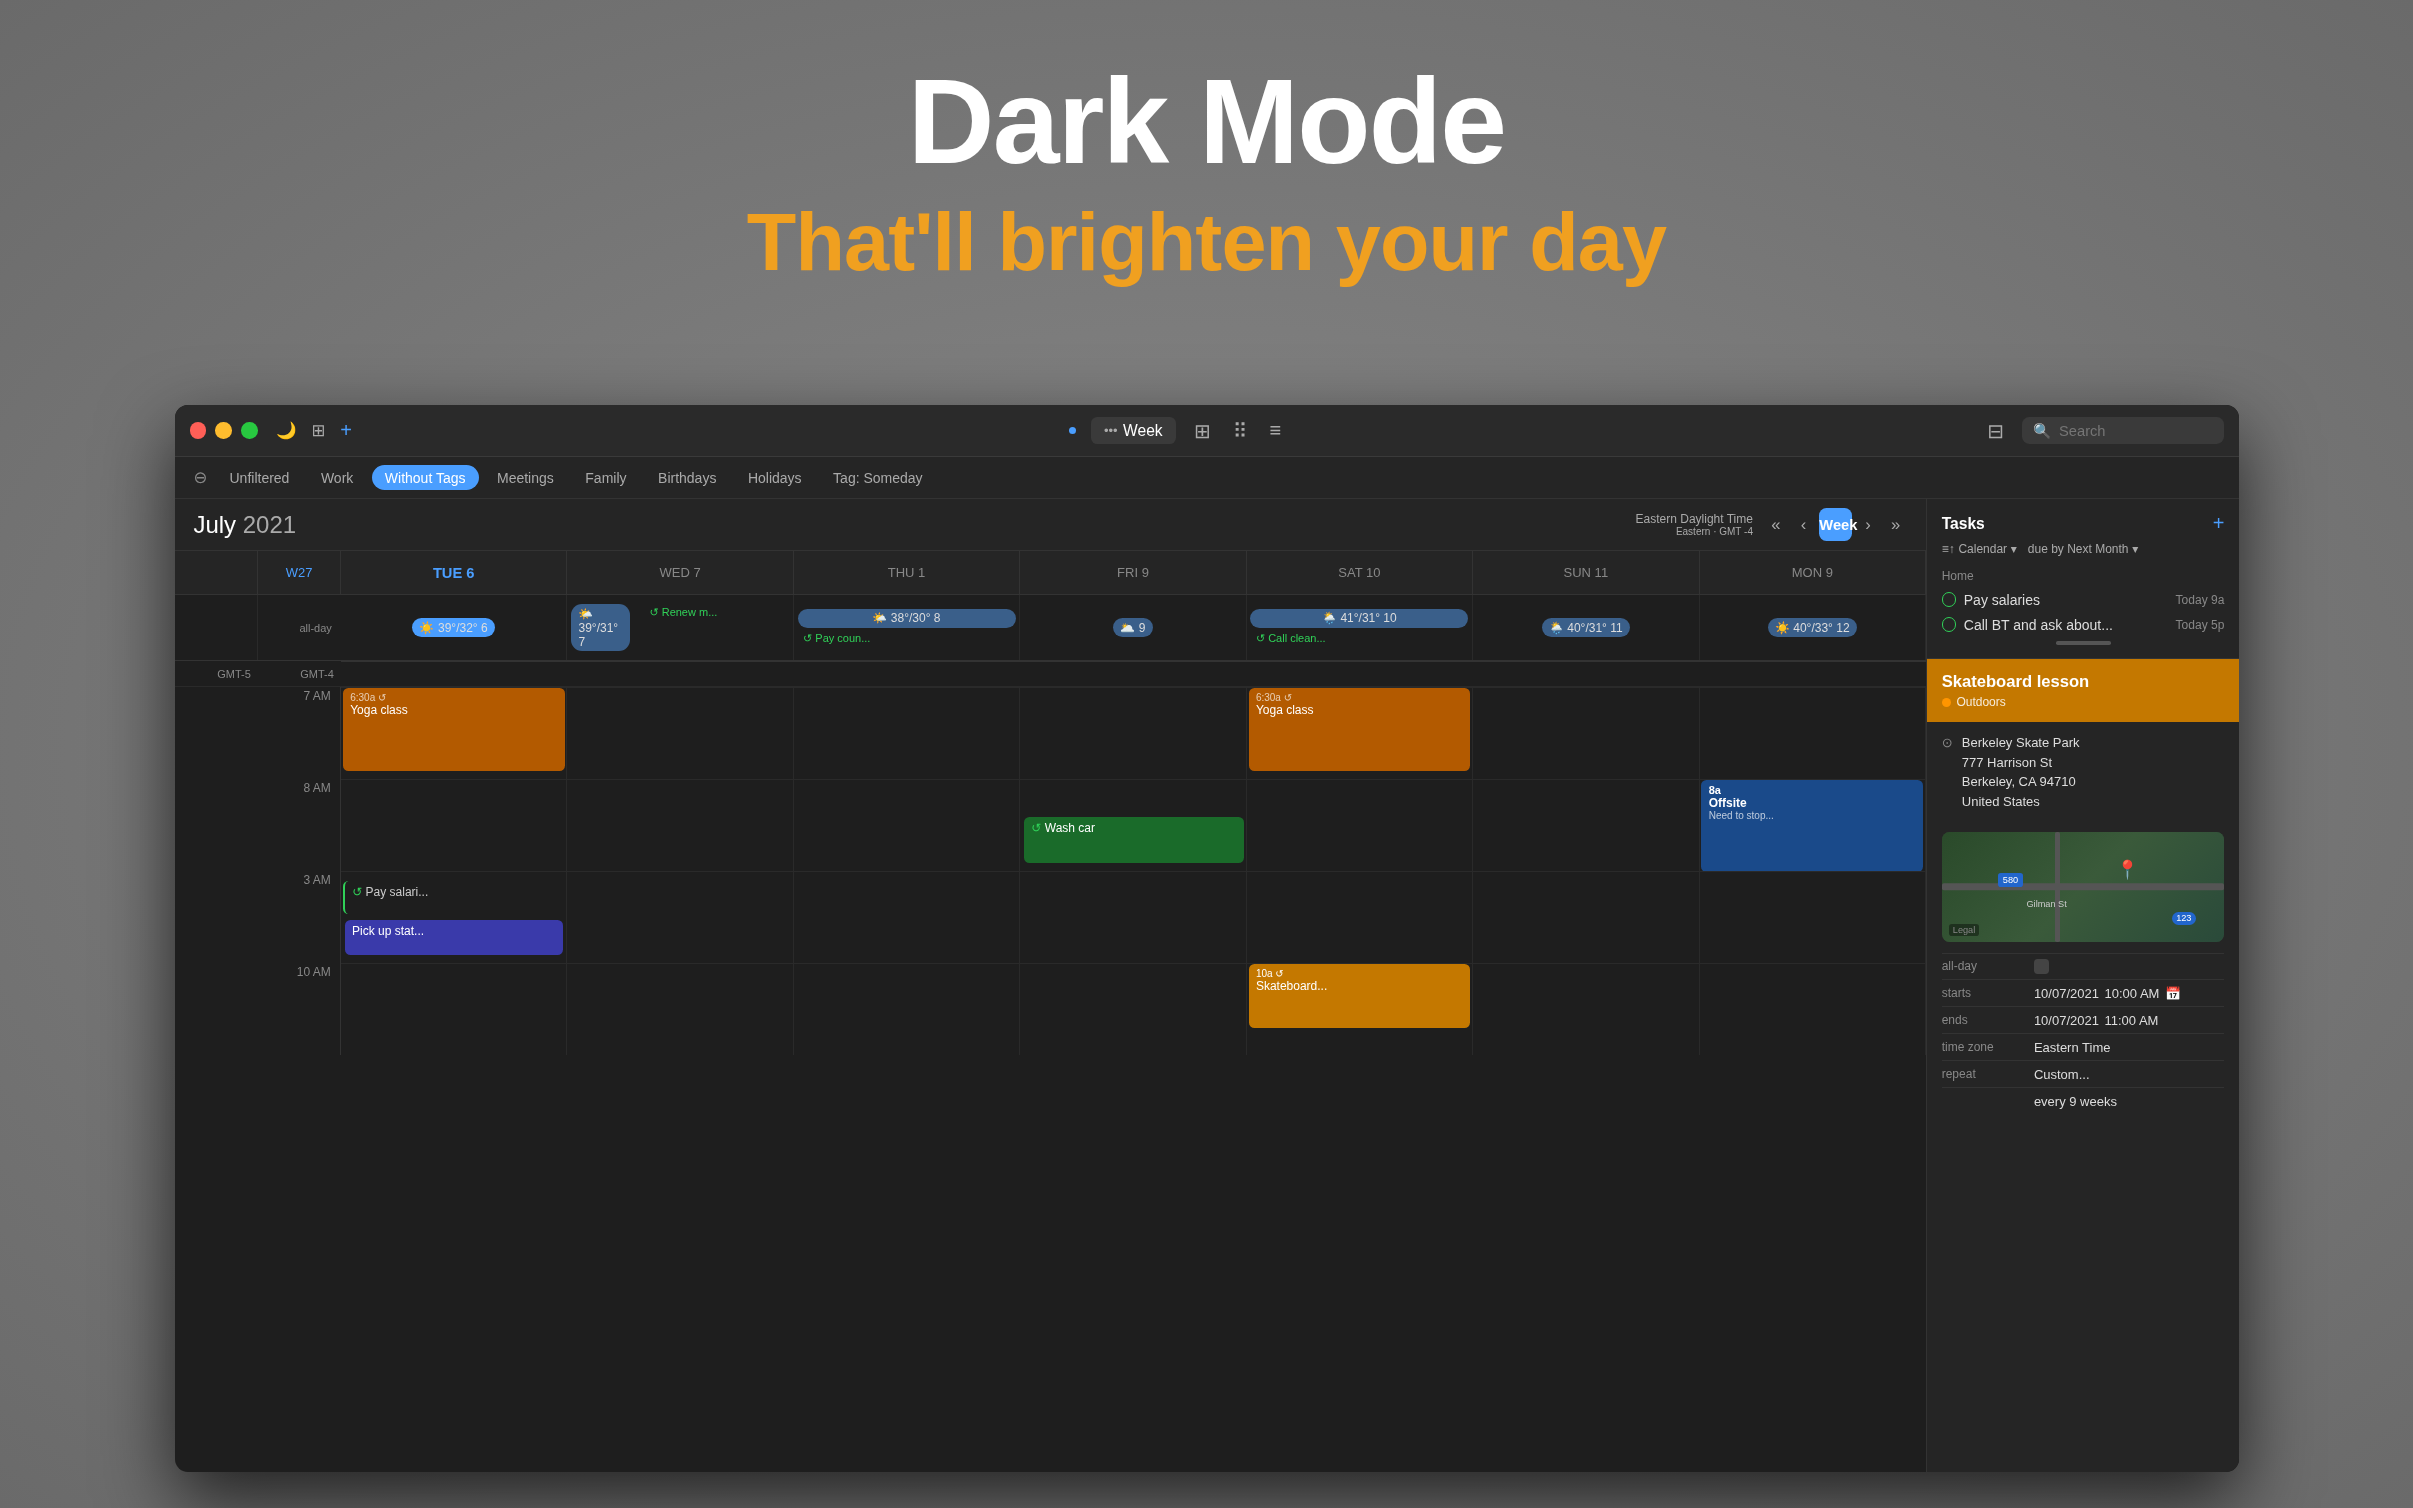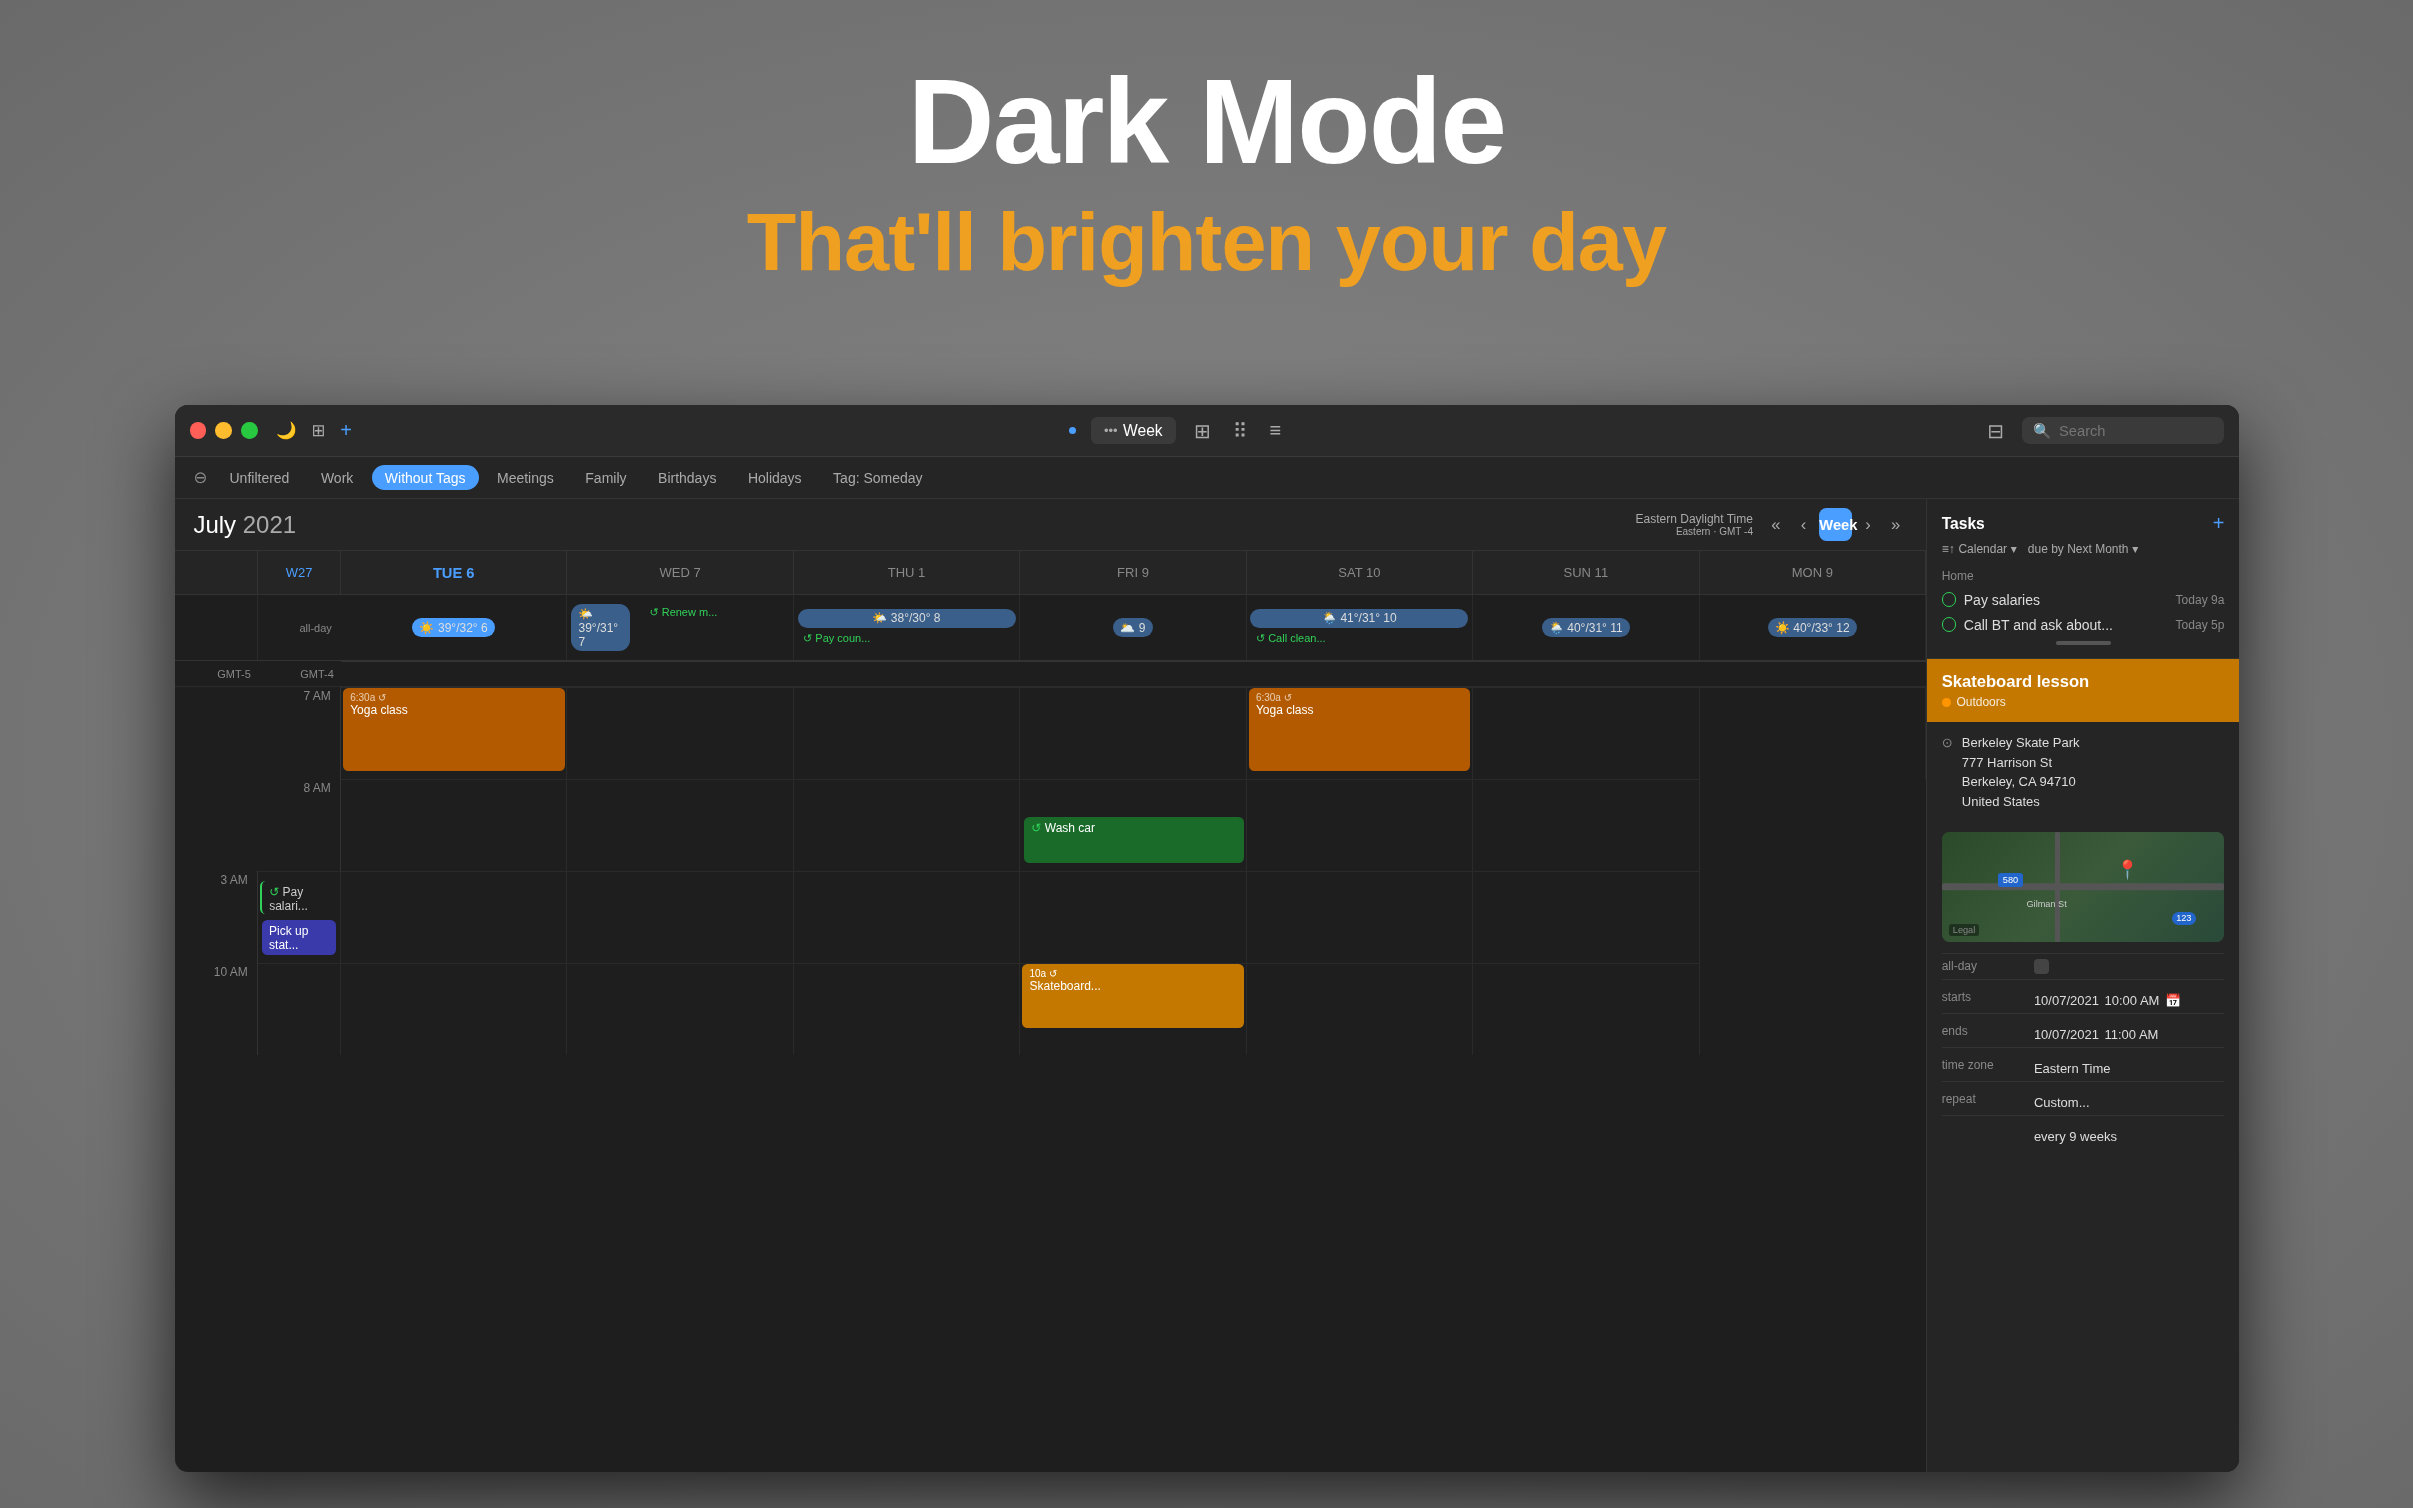--- a/index.html
+++ b/index.html
@@ -608,21 +608,20 @@
       color: #888;
       width: 83px;
       flex-shrink: 0;
     }
     .meta-value {
       font-size: 13px;
       color: #ddd;
       display: flex;
       align-items: flex-start;
       gap: 5.5px;
-      margin-top: 7px;
     }
     .meta-checkbox {
       width: 14.7px; height: 14.7px;
       background: #444;
       border-radius: 3.7px;
     }
     .meta-cal-icon {
       color: #4a9eff;
       font-size: 13px;
     }
@@ -825,20 +824,27 @@
           <div class="time-cell" style="position:relative;">
             <div class="cal-event wash" style="top:37px;height:46px;background:#1a6b2a;">
               <span style="color:#30d158;">↺</span> Wash car
             </div>
           </div>
 
           <div class="time-cell"></div>
 
           <div class="time-cell"></div>
 
+          <div class="time-cell" style="position:relative;">
+            <div class="cal-event offsite" style="top:0;height:92px;background:#1a4a8a;left:1.8px;right:1.8px;">
+              <div style="font-size:11px;font-weight:700;">8a</div>
+              <div style="font-weight:700;">Offsite</div>
+              <div style="font-size:10px;color:rgba(255,255,255,0.7);">Need to stop...</div>
+            </div>
+          </div>
 
           <div class="time-label-gmt"></div>
           <div class="time-label-local">3 AM</div>
 
           <div class="time-cell" style="position:relative;">
             <div class="cal-event pay" style="top:9.2px;height:33px;border-left:2.8px solid #30d158;background:transparent;color:#ccc;">
               <span style="color:#30d158;">↺</span> Pay salari...
             </div>
             <div class="cal-event" style="top:48px;height:35px;background:#3a3aaa;left:3.7px;right:3.7px;">
               Pick up stat...

